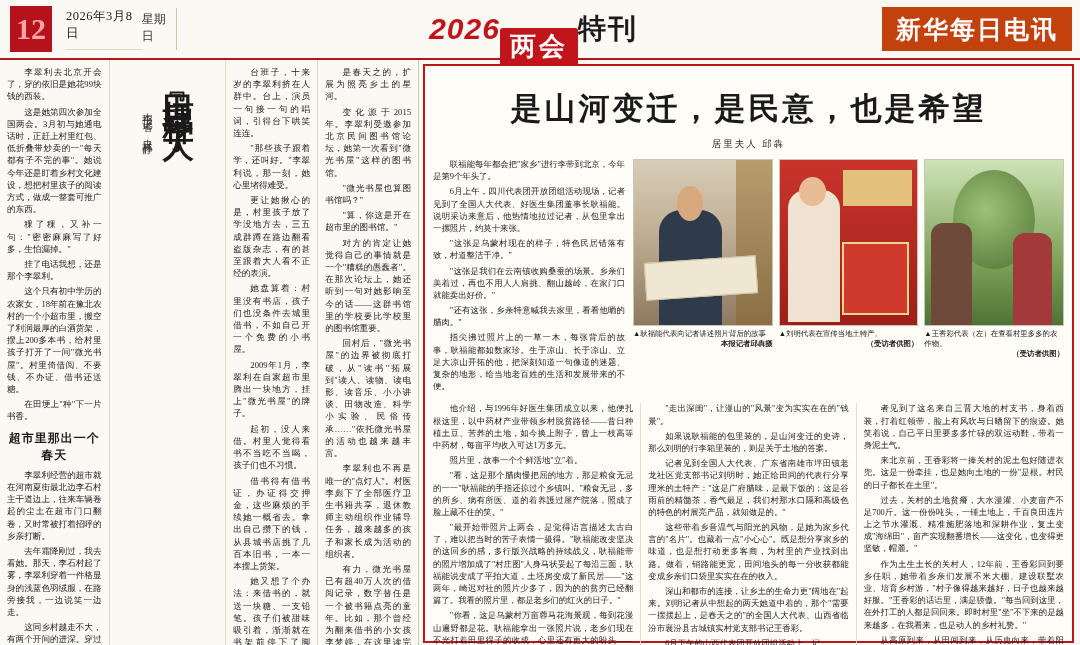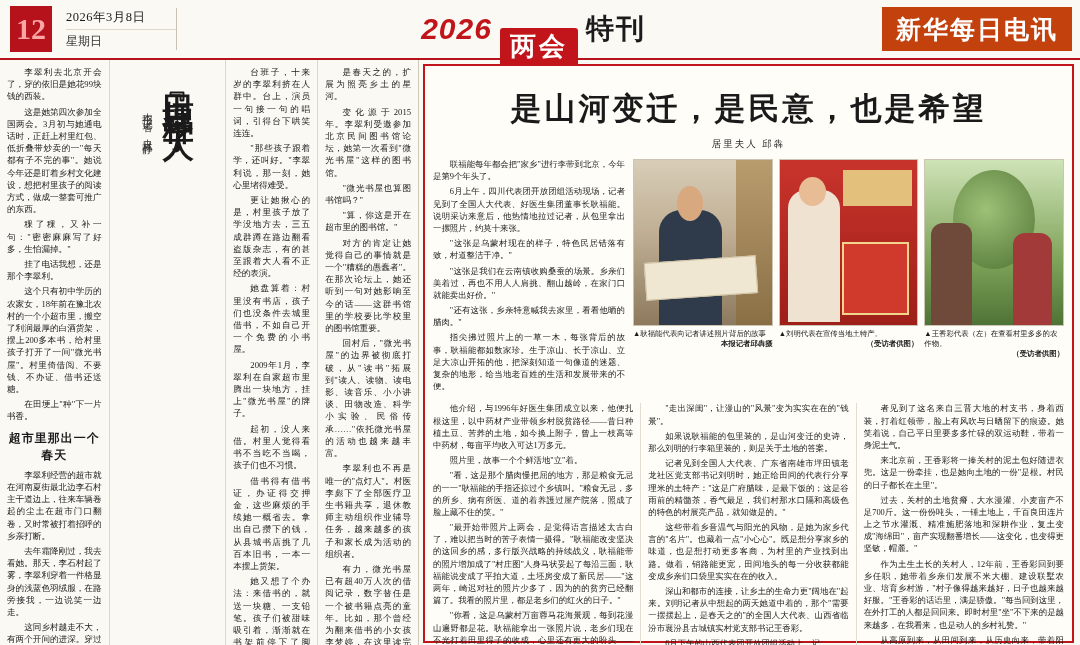--- a/index.html
+++ b/index.html
@@ -13,27 +13,27 @@
 
   
   .masthead{position:relative;height:58px;border-bottom:2px solid #b5121b;display:flex;align-items:stretch;}
   .page-num{
     width:42px;margin:6px 6px 6px 10px;background:#b5121b;color:#fca5a5;
     display:flex;align-items:center;justify-content:center;
     font-size:30px;font-weight:bold;font-family:"Liberation Serif",serif;
   }
   .date-box{
     width:110px;margin:8px 8px 8px 0;padding-left:8px;
-    display:flex;flex-direction:column;justify-content:center;
+    display:flex;flex-direction:row;justify-content:center;
     border-right:1px solid #c9c3b4;
   }
   .date-box .d1{font-size:12.5px;letter-spacing:.5px;border-bottom:1px solid #ddd7c8;padding-bottom:3px;}
   .date-box .d2{font-size:12px;color:#333;padding-top:3px;}
   .center-title{
-    flex:1;display:flex;align-items:center;justify-content:center;gap:8px;text-align:right;
+    flex:1;display:flex;align-items:center;justify-content:center;text-align:right;
   }
   .ct-year{
     font-size:30px;font-weight:bold;color:#c2141b;letter-spacing:1px;
     font-family:"Liberation Sans",sans-serif;font-style:italic;
   }
   .ct-badge{
     background:#c2141b;color:#fff;font-size:26px;font-weight:bold;
     padding:1px 10px 3px;border-radius:3px;letter-spacing:3px;margin-top:36px;
   }
   .ct-suffix{font-size:28px;font-weight:bold;color:#1b1b1b;letter-spacing:2px;}

